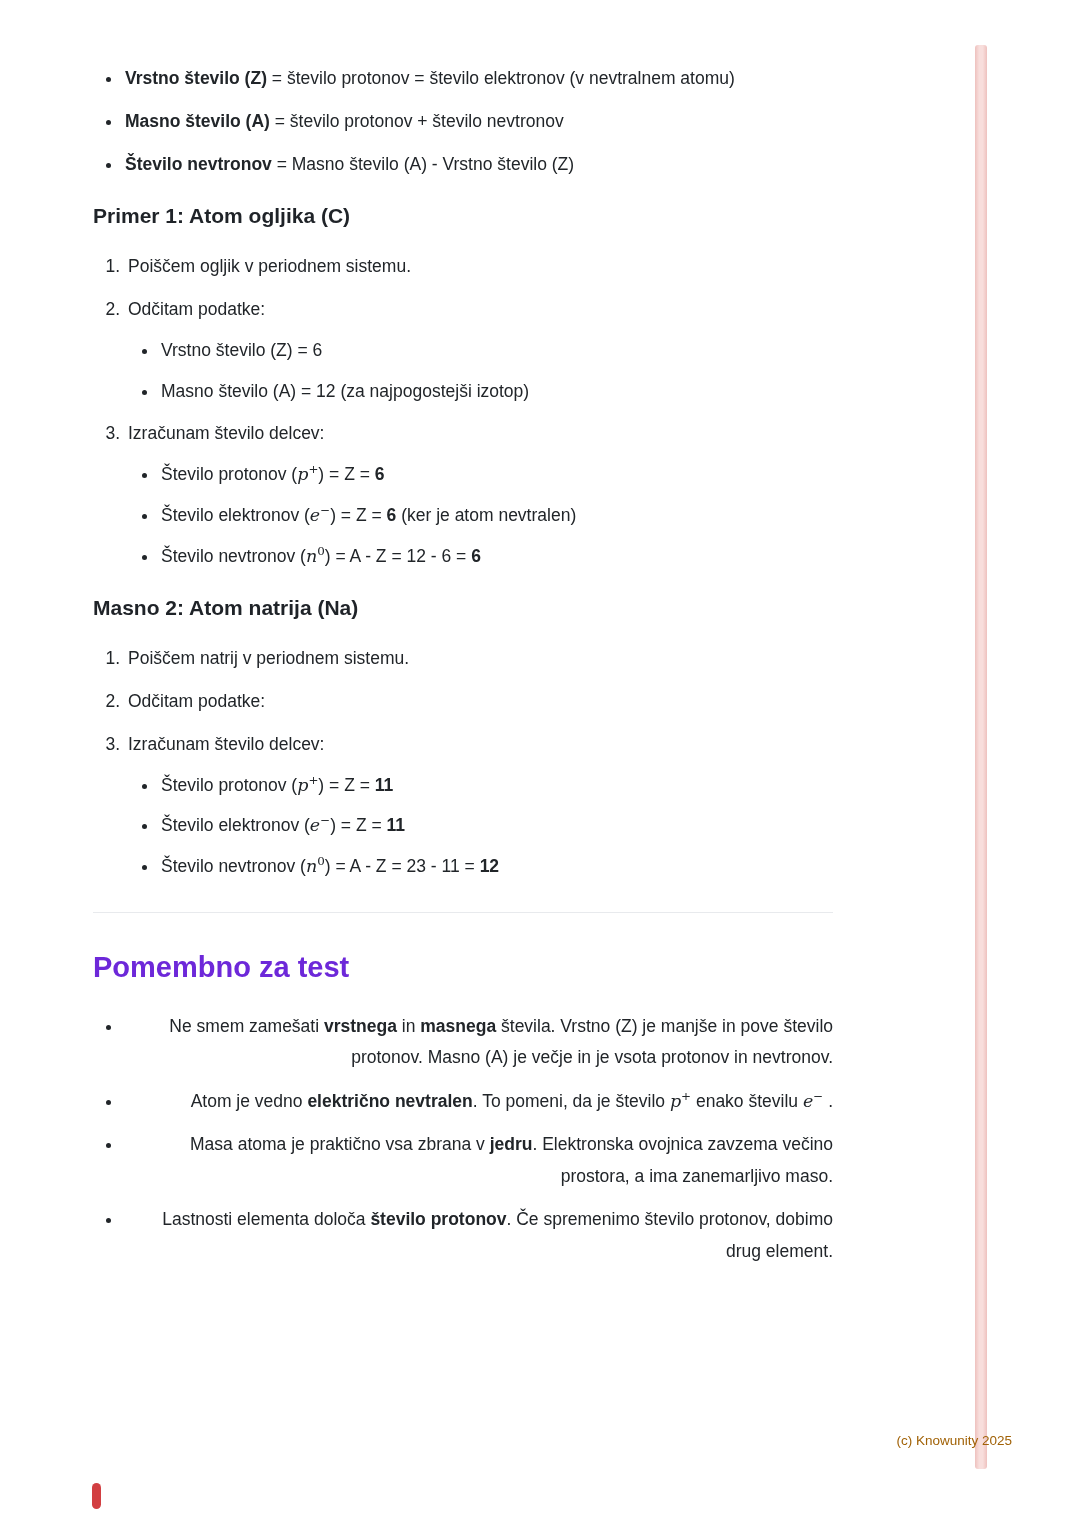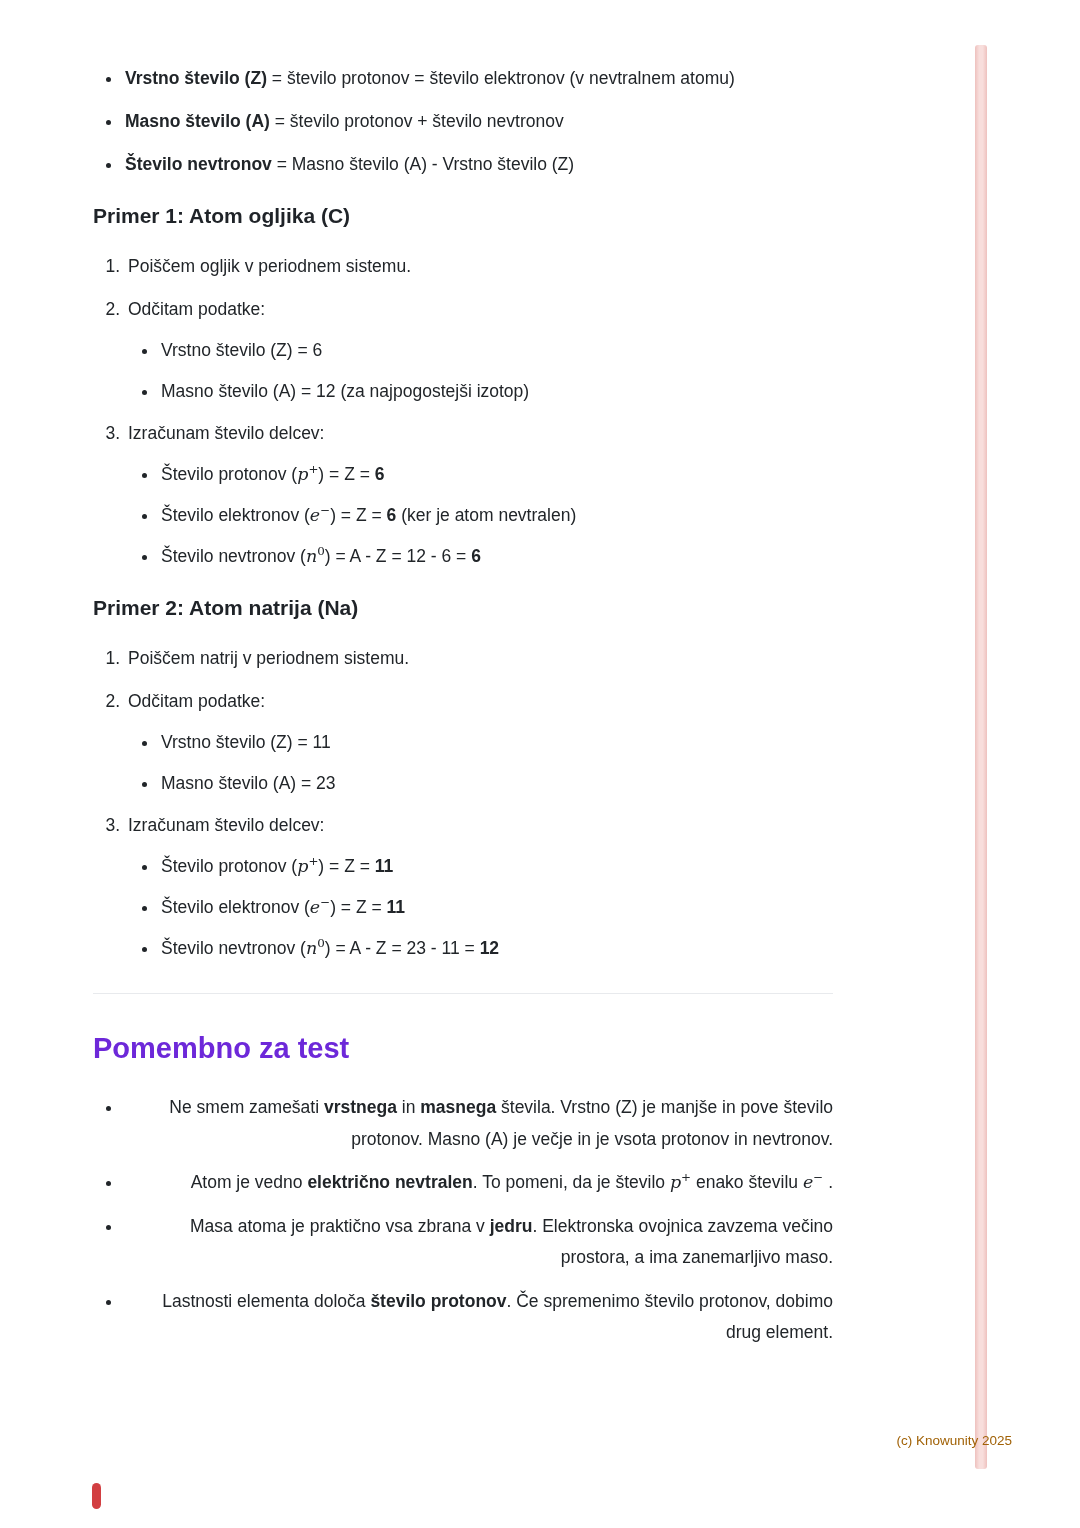--- a/index.html
+++ b/index.html
@@ -82,30 +82,26 @@
       <li>
         <span><span>Izračunam število delcev:</span></span>
         <ul class="sub">
           <li><span><span>Število protonov (</span><span class="mvar">p</span><sup class="msup">+</sup><span>) = Z = </span><span class="b">6</span></span></li>
           <li><span><span>Število elektronov (</span><span class="mvar">e</span><sup class="msup">−</sup><span>) = Z = </span><span class="b">6</span><span> (ker je atom nevtralen)</span></span></li>
           <li><span><span>Število nevtronov (</span><span class="mvar">n</span><sup class="msup">0</sup><span>) = A - Z = 12 - 6 = </span><span class="b">6</span></span></li>
         </ul>
       </li>
     </ol>
 
-    <h3 class="primer">Primer 2: Atom natrija (Na)</h3>
+    <h3 class="primer">Masno 2: Atom natrija (Na)</h3>
 
     <ol class="steps">
       <li><span><span>Poiščem natrij v periodnem sistemu.</span></span></li>
       <li>
         <span><span>Odčitam podatke:</span></span>
-        <ul class="sub">
-          <li><span><span>Vrstno število (Z) = 11</span></span></li>
-          <li><span><span>Masno število (A) = 23</span></span></li>
-        </ul>
       </li>
       <li>
         <span><span>Izračunam število delcev:</span></span>
         <ul class="sub">
           <li><span><span>Število protonov (</span><span class="mvar">p</span><sup class="msup">+</sup><span>) = Z = </span><span class="b">11</span></span></li>
           <li><span><span>Število elektronov (</span><span class="mvar">e</span><sup class="msup">−</sup><span>) = Z = </span><span class="b">11</span></span></li>
           <li><span><span>Število nevtronov (</span><span class="mvar">n</span><sup class="msup">0</sup><span>) = A - Z = 23 - 11 = </span><span class="b">12</span></span></li>
         </ul>
       </li>
     </ol>

